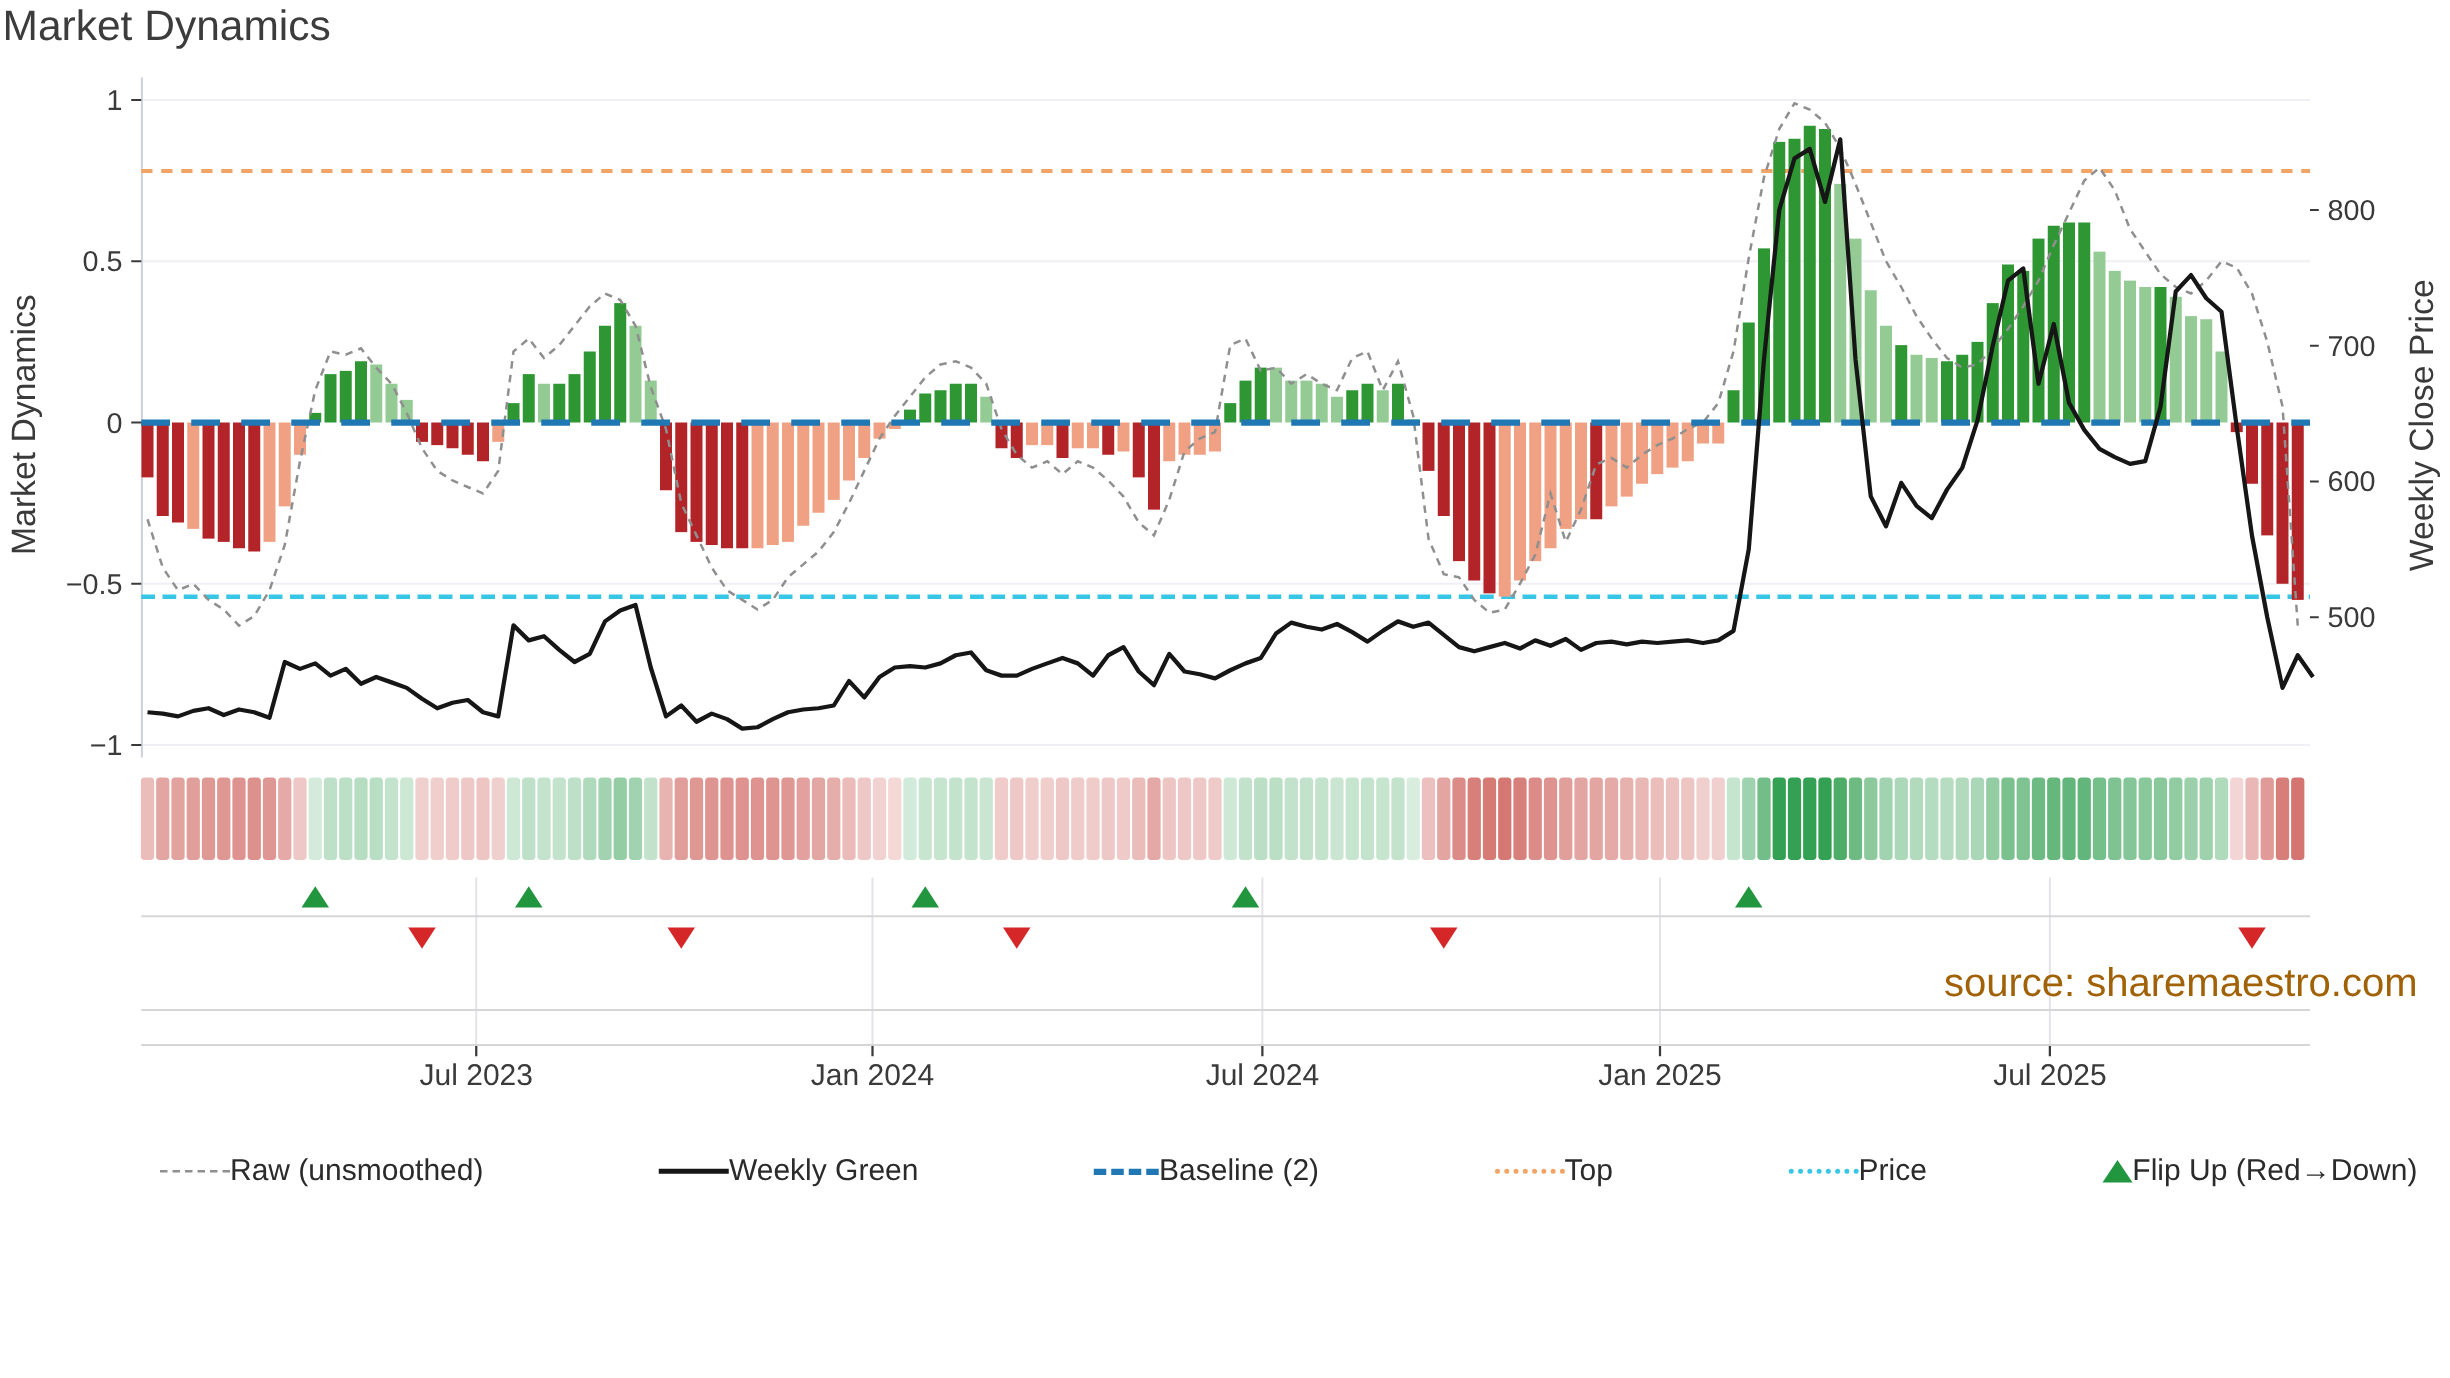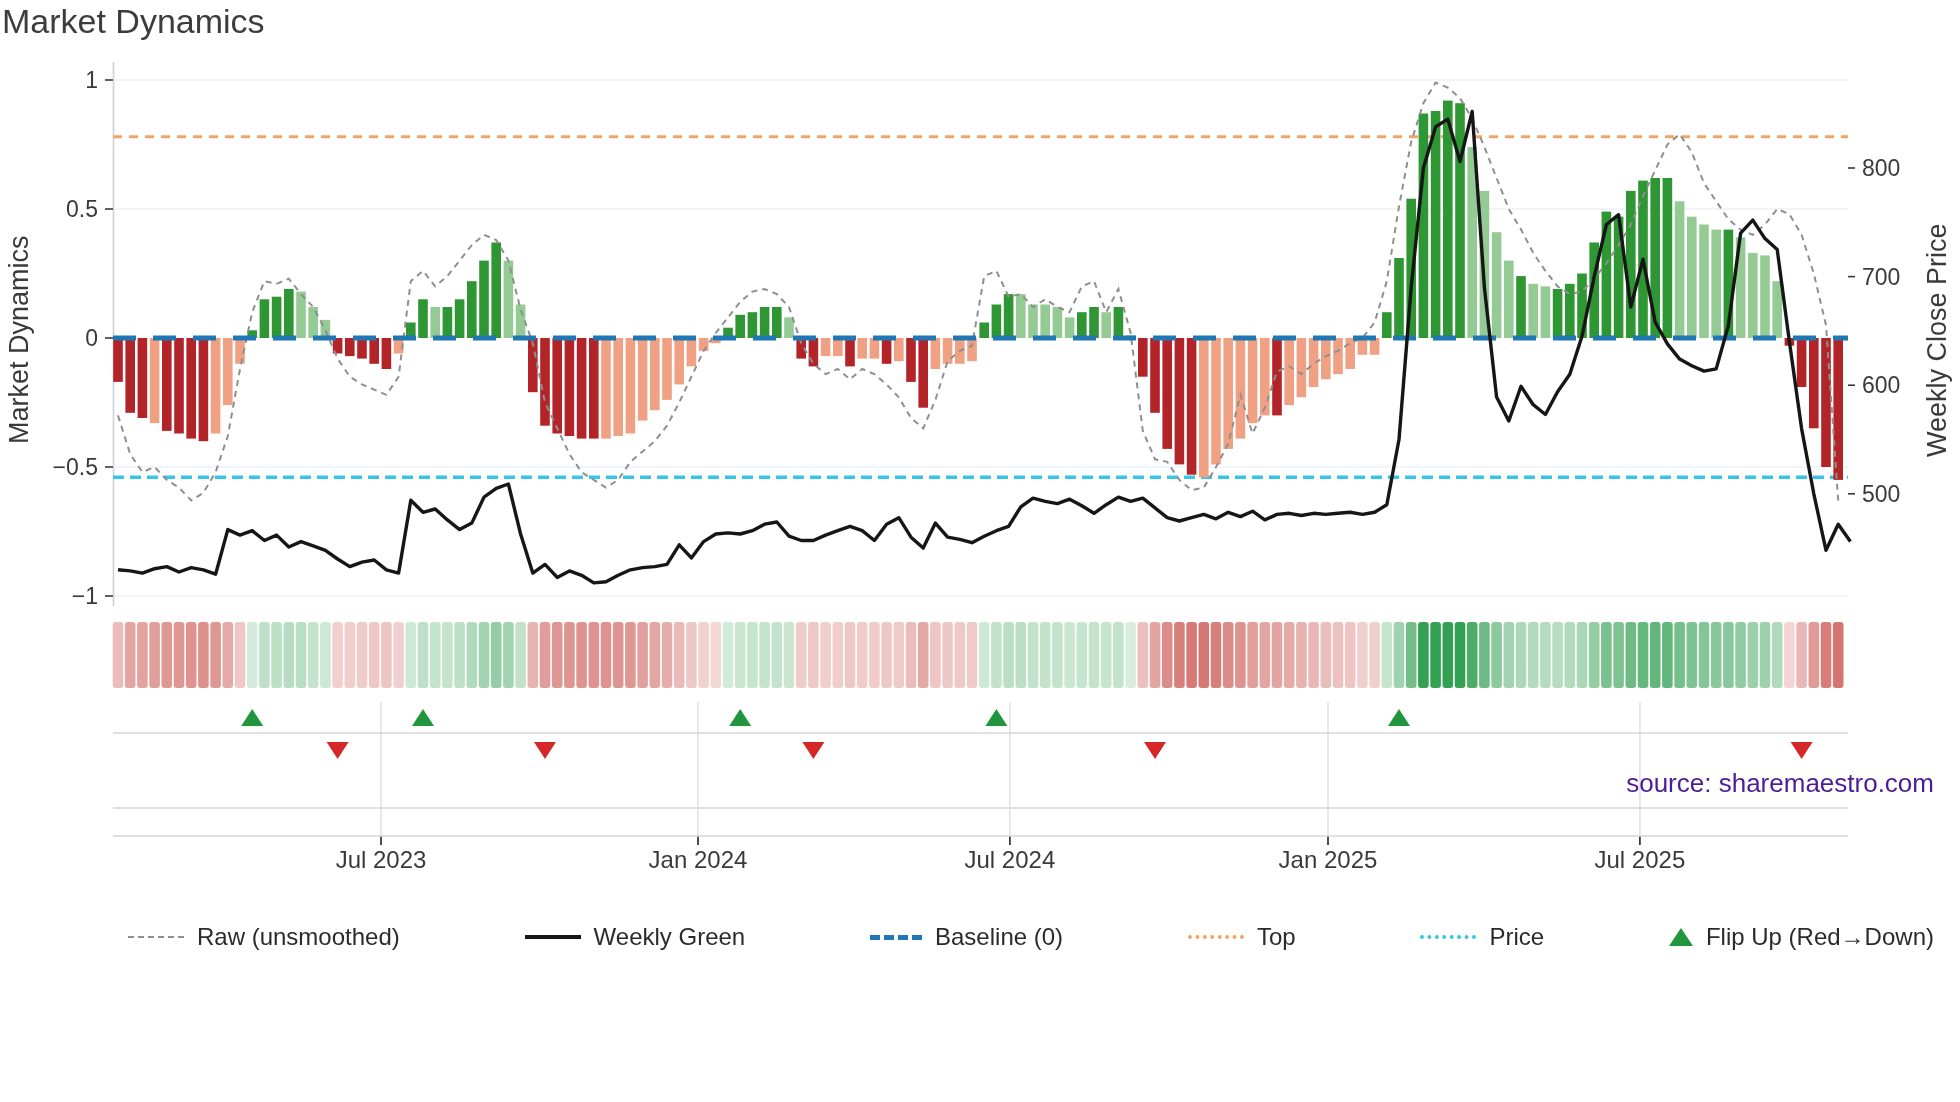--- a/index.html
+++ b/index.html
@@ -4,24 +4,24 @@
 <style>
   html,body{margin:0;padding:0;background:#ffffff;}
   .canvas{position:relative;width:1960px;height:1102px;background:#ffffff;overflow:hidden;
           font-family:Liberation Sans, sans-serif;color:#3a3a3a;}
   .title{position:absolute;left:2px;top:2px;font-size:34px;color:#3c3c3c;}
   .vlabel{position:absolute;writing-mode:vertical-rl;transform:rotate(180deg);
           font-size:27px;color:#3a3a3a;white-space:nowrap;}
   .vlabel.left{left:4px;top:190px;height:300px;text-align:center;}
   .vlabel.right{left:1922px;top:170px;height:340px;text-align:center;}
   svg{position:absolute;left:0;top:0;}
-  .source{position:absolute;right:26px;top:768px;font-size:26px;color:#4c1d95;}
+  .source{position:absolute;right:26px;top:768px;font-size:32px;color:#a16207;}
   .legend{position:absolute;left:128px;top:914px;width:1806px;height:46px;
           display:flex;justify-content:space-between;align-items:center;}
-  .legend-item{display:flex;align-items:center;gap:13px;font-size:24px;color:#2b2b2b;white-space:nowrap;}
+  .legend-item{display:flex;align-items:center;font-size:24px;color:#2b2b2b;white-space:nowrap;}
   .sw{display:inline-block;width:56px;height:0;}
   .sw-raw{border-top:2.5px dashed #8f8f8f;}
   .sw-close{border-top:4px solid #161616;}
   .sw-base{width:52px;border-top:5px dashed #1f77b4;}
   .sw-top{border-top:4px dotted #f2a465;}
   .sw-bot{border-top:4px dotted #38c6e6;}
   .tri{display:inline-block;width:0;height:0;}
   .tri-up{border-left:12px solid transparent;border-right:12px solid transparent;border-bottom:18px solid #21963f;}
   .tri-down{border-left:12px solid transparent;border-right:12px solid transparent;border-top:18px solid #d62728;}
 </style>
@@ -400,21 +400,21 @@
     <div class="legend-item">
       <span class="sw sw-raw"></span>
       <span>Raw (unsmoothed)</span>
     </div>
     <div class="legend-item">
       <span class="sw sw-close"></span>
       <span>Weekly Green</span>
     </div>
     <div class="legend-item">
       <span class="sw sw-base"></span>
-      <span>Baseline (0)</span>
+      <span>Baseline (2)</span>
     </div>
     <div class="legend-item">
       <span class="sw sw-top"></span>
       <span>Top</span>
     </div>
     <div class="legend-item">
       <span class="sw sw-bot"></span>
       <span>Price</span>
     </div>
     <div class="legend-item">

